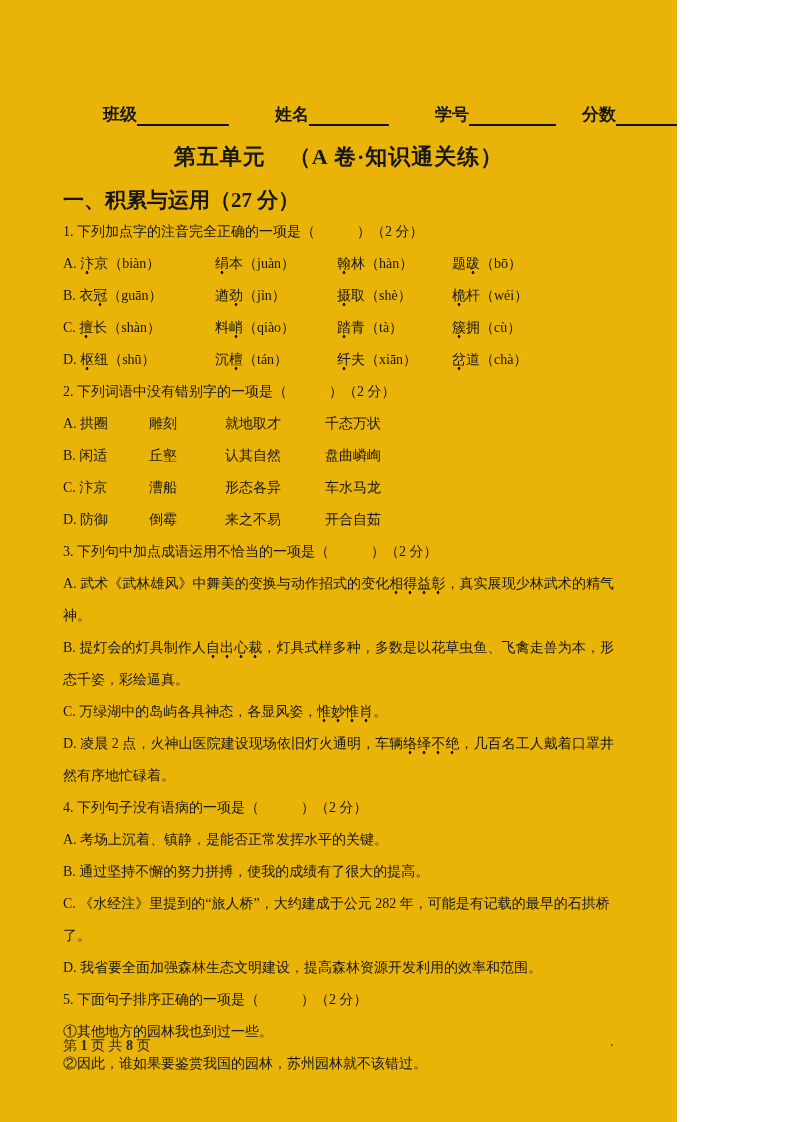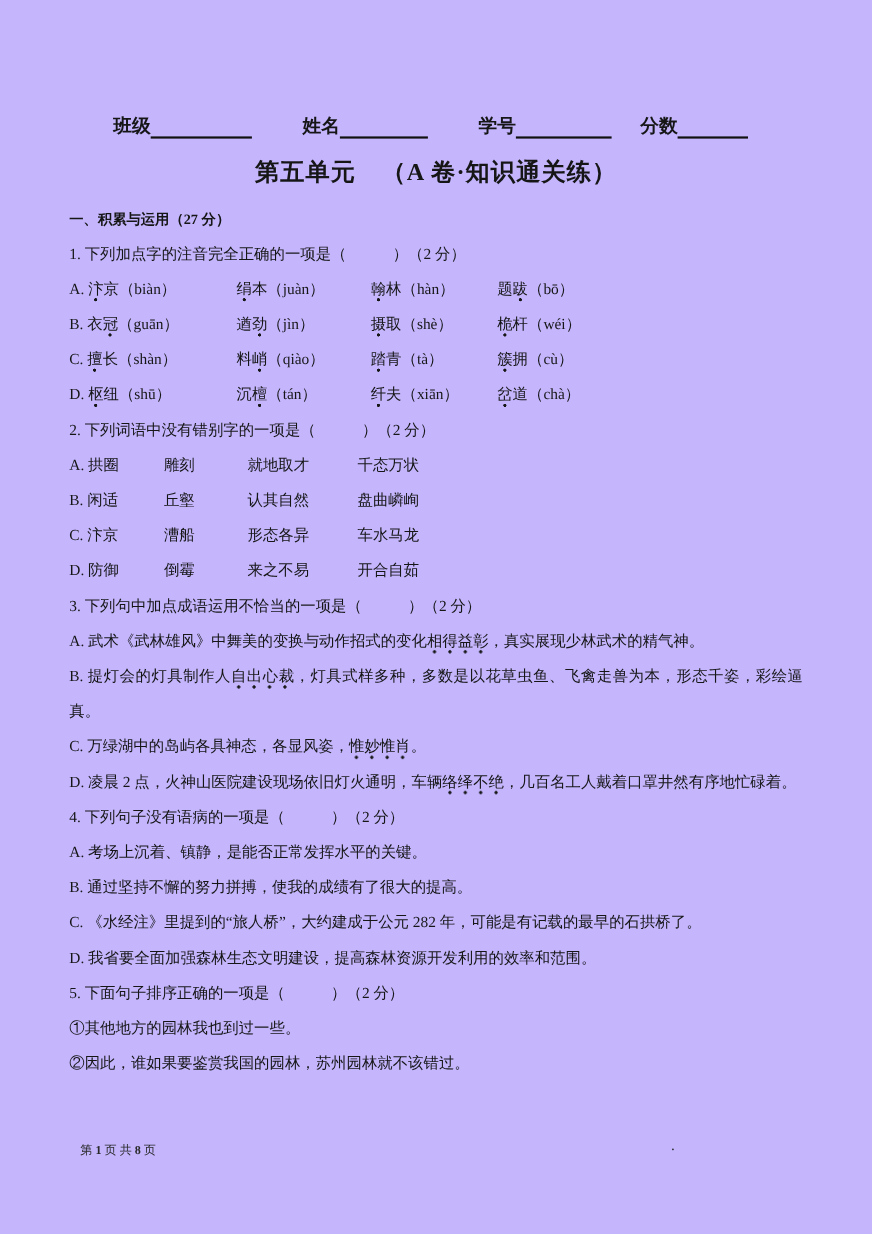--- a/index.html
+++ b/index.html
@@ -6,25 +6,25 @@
     margin: 0; padding: 0;
     background: #ffffff;
   }
   body {
     width: 793px; height: 1122px;
     color: #161616;
     font-family: "Liberation Serif", "DejaVu Serif", serif;
   }
   .page {
     position: relative;
-    width: 793px; height: 1122px;
+    width: 677px; height: 1122px;
     box-sizing: border-box;
     padding: 100px 63px 0 63px;
     overflow: hidden;
-    background: #c4b5fd;
+    background: #eab308;
   }
   
   .header-row {
     display: flex;
     margin-left: 40px;
     height: 26px;
     align-items: flex-end;
     font-size: 17px;
     font-weight: bold;
     white-space: nowrap;
@@ -54,21 +54,21 @@
   .doc-subtitle {
     margin-top: 12px;
     text-align: center;
     font-size: 15px;
     font-weight: bold;
     line-height: 22px;
   }
   
   .section-heading {
     margin-top: 12px;
-    font-size: 13px;
+    font-size: 21px;
     font-weight: bold;
     line-height: 32px;
   }
   .line {
     font-size: 14px;
     line-height: 32px;
   }
   .opt-row { display: flex; }
   .q1c1 { display: inline-block; width: 152px; }
   .q1c2 { display: inline-block; width: 122px; }
@@ -82,22 +82,22 @@
     background-image: radial-gradient(circle, #161616 1.2px, rgba(0,0,0,0) 1.7px);
     background-size: 1em 5px;
     background-repeat: repeat-x;
     background-position: 0 100%;
     padding-bottom: 4px;
   }
   .seg-bold { font-weight: bold; }
   
   .footer {
     position: absolute;
-    left: 73px; top: 1036px;
-    font-size: 11px;
+    left: 63px; top: 1036px;
+    font-size: 14px;
     line-height: 20px;
     color: #2a2a2a;
   }
   .stray {
     position: absolute;
     left: 610px; top: 1034px;
     font-size: 14px;
     color: #2a2a2a;
   }
 </style>

